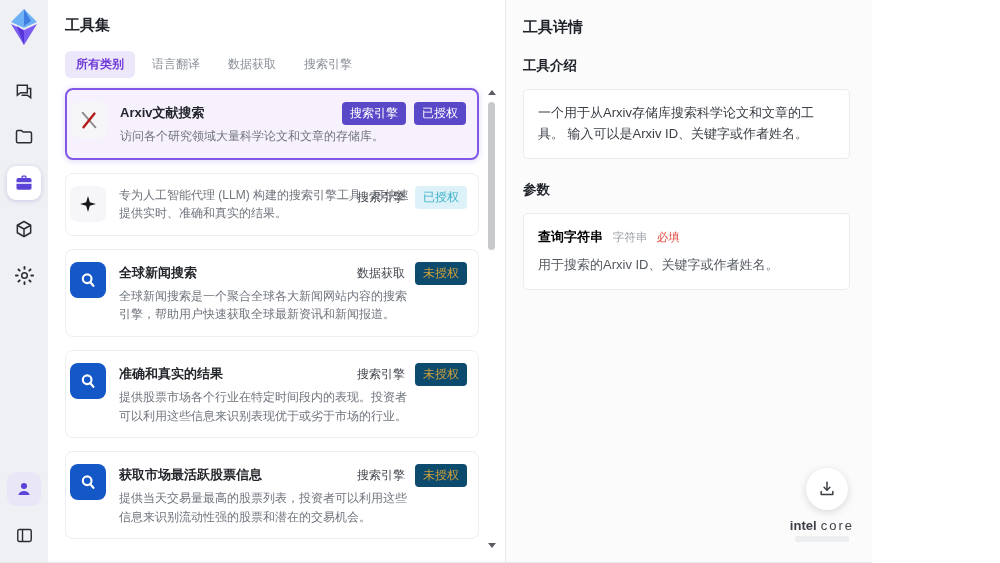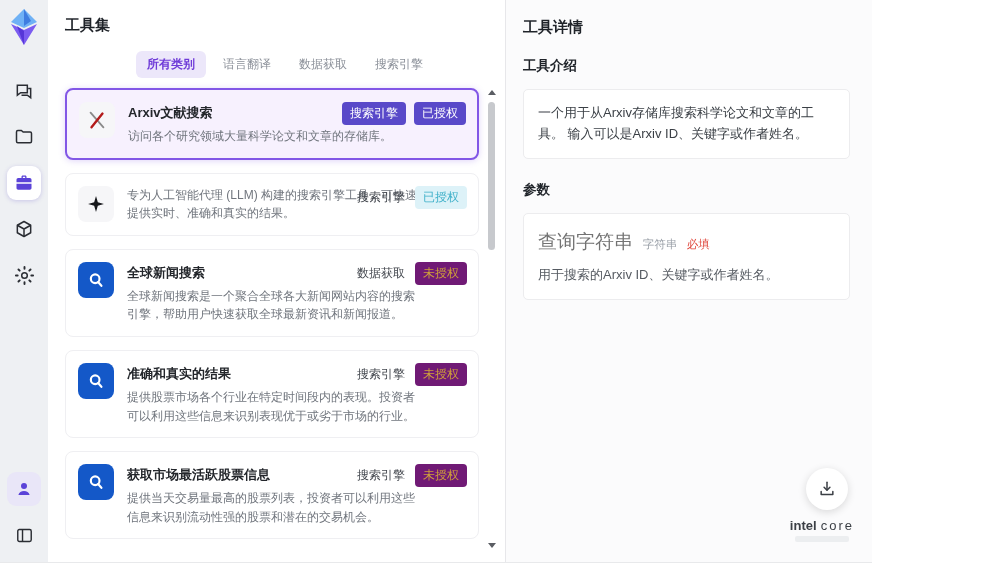--- a/index.html
+++ b/index.html
@@ -19,47 +19,47 @@
   .rail-ico {
     width:34px; height:34px; border-radius:9px; display:flex; align-items:center; justify-content:center;
     margin-bottom:12px; cursor:pointer;
   }
   .rail-ico.active { background:#ffffff; box-shadow:0 1px 4px rgba(90,70,200,.25); }
   .rail-spacer { flex:1; }
 
   
   .panel-left { width:457px; flex:0 0 457px; position:relative; padding:16px 0 0 17px; background:#fff; }
   .ts-title { font-size:15px; font-weight:bold; margin-bottom:16px; }
-  .tabs { display:flex; gap:6px; margin-bottom:10px;justify-content:center; }
+  .tabs { display:flex; gap:6px; margin-bottom:10px; }
   .tab { font-size:12px; color:#8b9099; padding:5px 11px; border-radius:6px; cursor:pointer; white-space:nowrap; }
   .tab.active { background:#ece7fa; color:#6f3bd8; font-weight:bold; }
 
   .list { position:relative; width:424px; }
   .card {
     position:relative; background:#fff; border:1px solid #efeff2; border-radius:8px;
-    padding:12px 12px 12px 12px; margin-bottom:13px; display:flex; align-items:flex-start;
+    padding:12px 12px 12px 4px; margin-bottom:13px; display:flex; align-items:flex-start;
     width:414px; cursor:pointer;
   }
   .card.selected {
     border:2px solid #8257e6; background:#f7f1fe;
     box-shadow:0 1px 6px rgba(130,87,230,.25);
   }
   .tool-ico {
     width:36px; height:36px; border-radius:8px; flex:0 0 36px; margin-right:13px;
     background:#f6f6f8; display:flex; align-items:center; justify-content:center; overflow:hidden;
   }
   .tool-ico.blue { background:#1458c8; }
   .tool-main { flex:1; min-width:0; }
   .tool-name { font-size:13px; font-weight:bold; color:#23262b; margin:2px 0 5px; }
   .tool-desc { font-size:12px; color:#70757d; line-height:1.55; width:292px; }
   .badges { position:absolute; top:12px; right:11px; display:flex; gap:8px; align-items:center; }
   .badge { font-size:12px; border-radius:4px; padding:3px 8px; white-space:nowrap; }
   .badge.solid { background:#5949c9; color:#fff; }
   .badge.cyan  { background:#ddf2f8; color:#3fb0c9; }
-  .badge.amber { background:#701a75; color:#cfa03a; }
+  .badge.amber { background:#0c4a6e; color:#cfa03a; }
   .cat-plain { font-size:12px; color:#44484f; padding:3px 2px; white-space:nowrap; }
 
   
   .sb { position:absolute; top:90px; right:8px; width:10px; height:458px; }
   .sb-up, .sb-down { position:absolute; left:1px; width:0; height:0; cursor:pointer; }
   .sb-up   { top:0; border-left:4px solid transparent; border-right:4px solid transparent; border-bottom:5px solid #5a5d63; }
   .sb-down { bottom:0; border-left:4px solid transparent; border-right:4px solid transparent; border-top:5px solid #5a5d63; }
   .sb-thumb { position:absolute; top:12px; left:1px; width:7px; height:148px; background:#c7c9cd; border-radius:4px; cursor:grab; }
 
   
@@ -67,21 +67,21 @@
     flex:1; background:#fbfbfc; border-left:1px solid #e7e7ea; position:relative;
     padding:18px 22px 0 17px;
   }
   .dt-title { font-size:15px; font-weight:bold; margin-bottom:20px; }
   .dt-sub { font-size:13.5px; font-weight:bold; margin-bottom:14px; }
   .dt-box {
     background:#fff; border:1px solid #ececee; border-radius:5px; padding:13px 14px;
     font-size:13px; color:#3a3f45; line-height:1.6; margin-bottom:22px;
   }
   .param-head { margin-bottom:8px; }
-  .param-name { font-size:19px; font-weight:normal; color:#737373; }
+  .param-name { font-size:13px; font-weight:bold; color:#000000; }
   .param-type { font-size:11.5px; color:#9aa0a8; margin-left:6px; }
   .param-req  { font-size:11.5px; color:#e0493f; margin-left:6px;text-align:right; }
   .param-desc { font-size:13px; color:#555a61; }
 
   
   .fab {
     position:absolute; right:24px; bottom:52px; width:42px; height:42px; border-radius:50%;
     background:#fff; box-shadow:0 2px 8px rgba(0,0,0,.14); display:flex; align-items:center; justify-content:center;
     cursor:pointer;
   }

